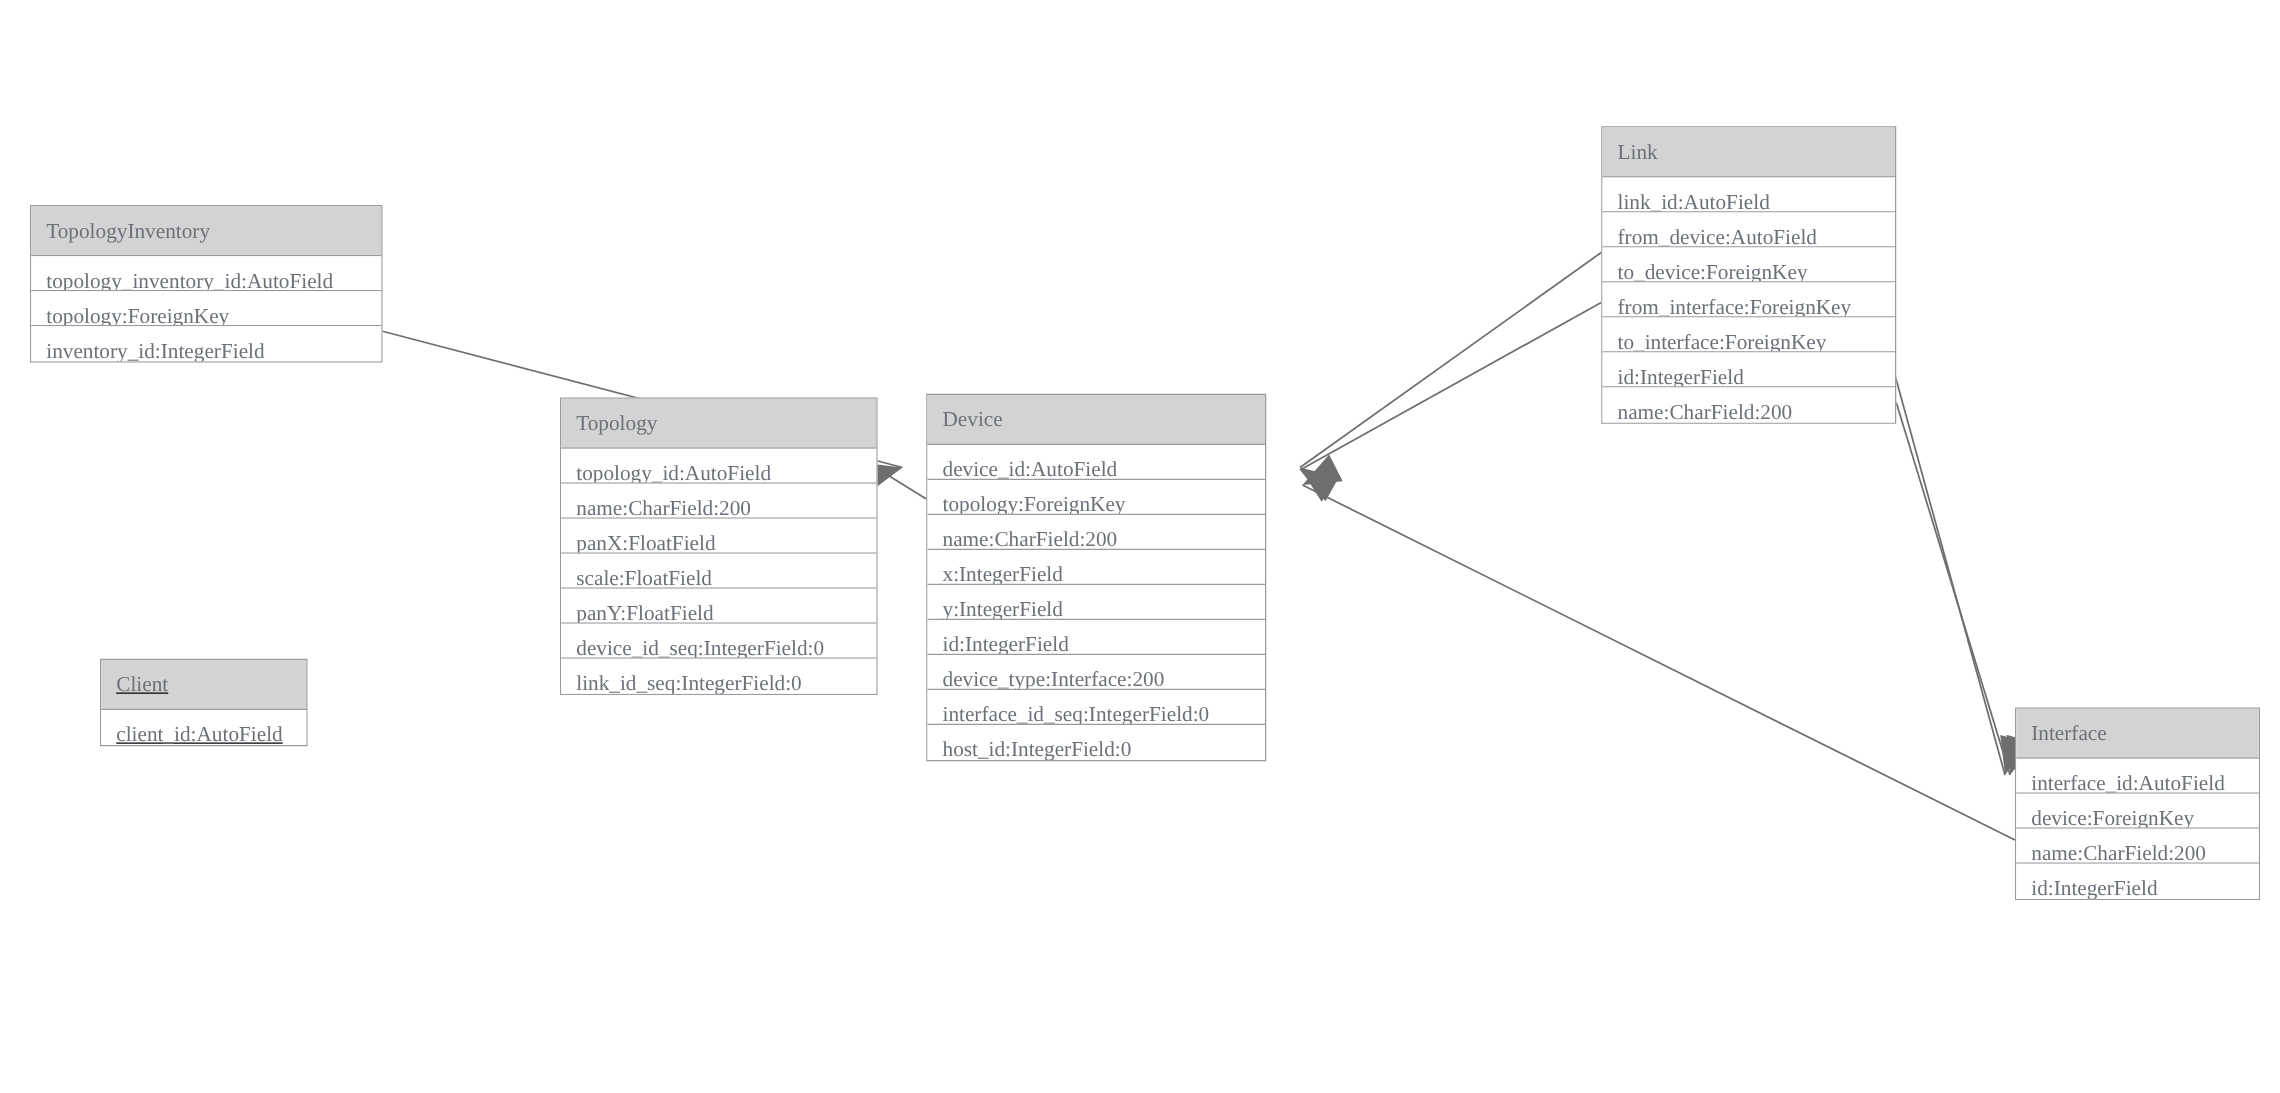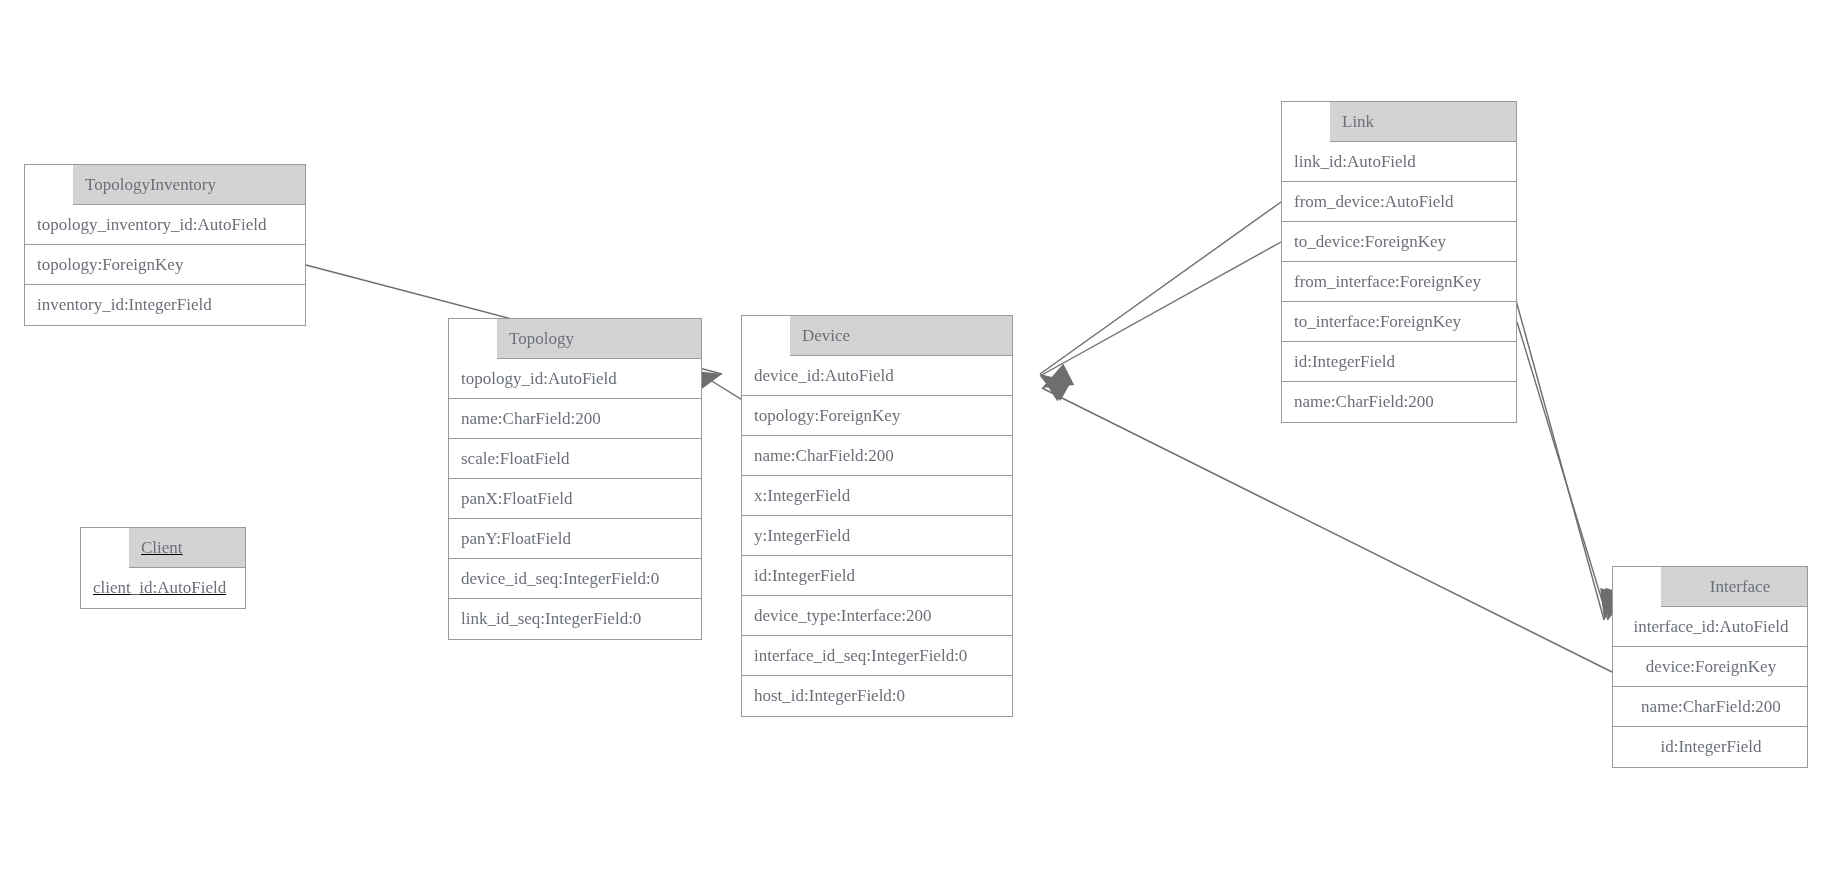--- a/index.html
+++ b/index.html
@@ -35,29 +35,28 @@
     box-sizing: border-box;
     background: #d3d3d3;
     border-bottom: 1px solid #9a9a9a;
     color: #6b7079;
     font-size: 17px;
     line-height: 40px;
     height: 40px;
     padding: 0 0 0 12px;
     white-space: nowrap;
     overflow: hidden;
-    margin-left: 48px;
   }
   .entity-row {
     box-sizing: border-box;
     border-bottom: 1px solid #9a9a9a;
     color: #6b7079;
     font-size: 17px;
     line-height: 40px;
-    height: 40px;
+    height: 28px;
     padding: 0 10px 0 12px;
     background: #ffffff;
     white-space: nowrap;
     overflow: hidden;
   }
   .entity-row:last-child {
     border-bottom: none;
   }
 </style>
 </head>
@@ -104,22 +103,22 @@
         <div class="entity-row">inventory_id:IntegerField</div>
       </div>
       <div class="entity" style="left: 80px; top: 527px; width: 166px; text-decoration: underline;">
         <div class="entity-header">Client</div>
         <div class="entity-row">client_id:AutoField</div>
       </div>
       <div class="entity" style="left: 448px; top: 318px; width: 254px;">
         <div class="entity-header">Topology</div>
         <div class="entity-row">topology_id:AutoField</div>
         <div class="entity-row">name:CharField:200</div>
+        <div class="entity-row">panX:FloatField</div>
         <div class="entity-row">scale:FloatField</div>
-        <div class="entity-row">panX:FloatField</div>
         <div class="entity-row">panY:FloatField</div>
         <div class="entity-row">device_id_seq:IntegerField:0</div>
         <div class="entity-row">link_id_seq:IntegerField:0</div>
       </div>
       <div class="entity" style="left: 741px; top: 315px; width: 272px;">
         <div class="entity-header">Device</div>
         <div class="entity-row">device_id:AutoField</div>
         <div class="entity-row">topology:ForeignKey</div>
         <div class="entity-row">name:CharField:200</div>
         <div class="entity-row">x:IntegerField</div>
@@ -132,21 +131,21 @@
       <div class="entity" style="left: 1281px; top: 101px; width: 236px;">
         <div class="entity-header">Link</div>
         <div class="entity-row">link_id:AutoField</div>
         <div class="entity-row">from_device:AutoField</div>
         <div class="entity-row">to_device:ForeignKey</div>
         <div class="entity-row">from_interface:ForeignKey</div>
         <div class="entity-row">to_interface:ForeignKey</div>
         <div class="entity-row">id:IntegerField</div>
         <div class="entity-row">name:CharField:200</div>
       </div>
-      <div class="entity" style="left: 1612px; top: 566px; width: 196px; text-align: center;">
+      <div class="entity" style="left: 1612px; top: 566px; width: 196px;">
         <div class="entity-header">Interface</div>
         <div class="entity-row">interface_id:AutoField</div>
         <div class="entity-row">device:ForeignKey</div>
         <div class="entity-row">name:CharField:200</div>
         <div class="entity-row">id:IntegerField</div>
       </div>
     </div>
 
 </div>
 

